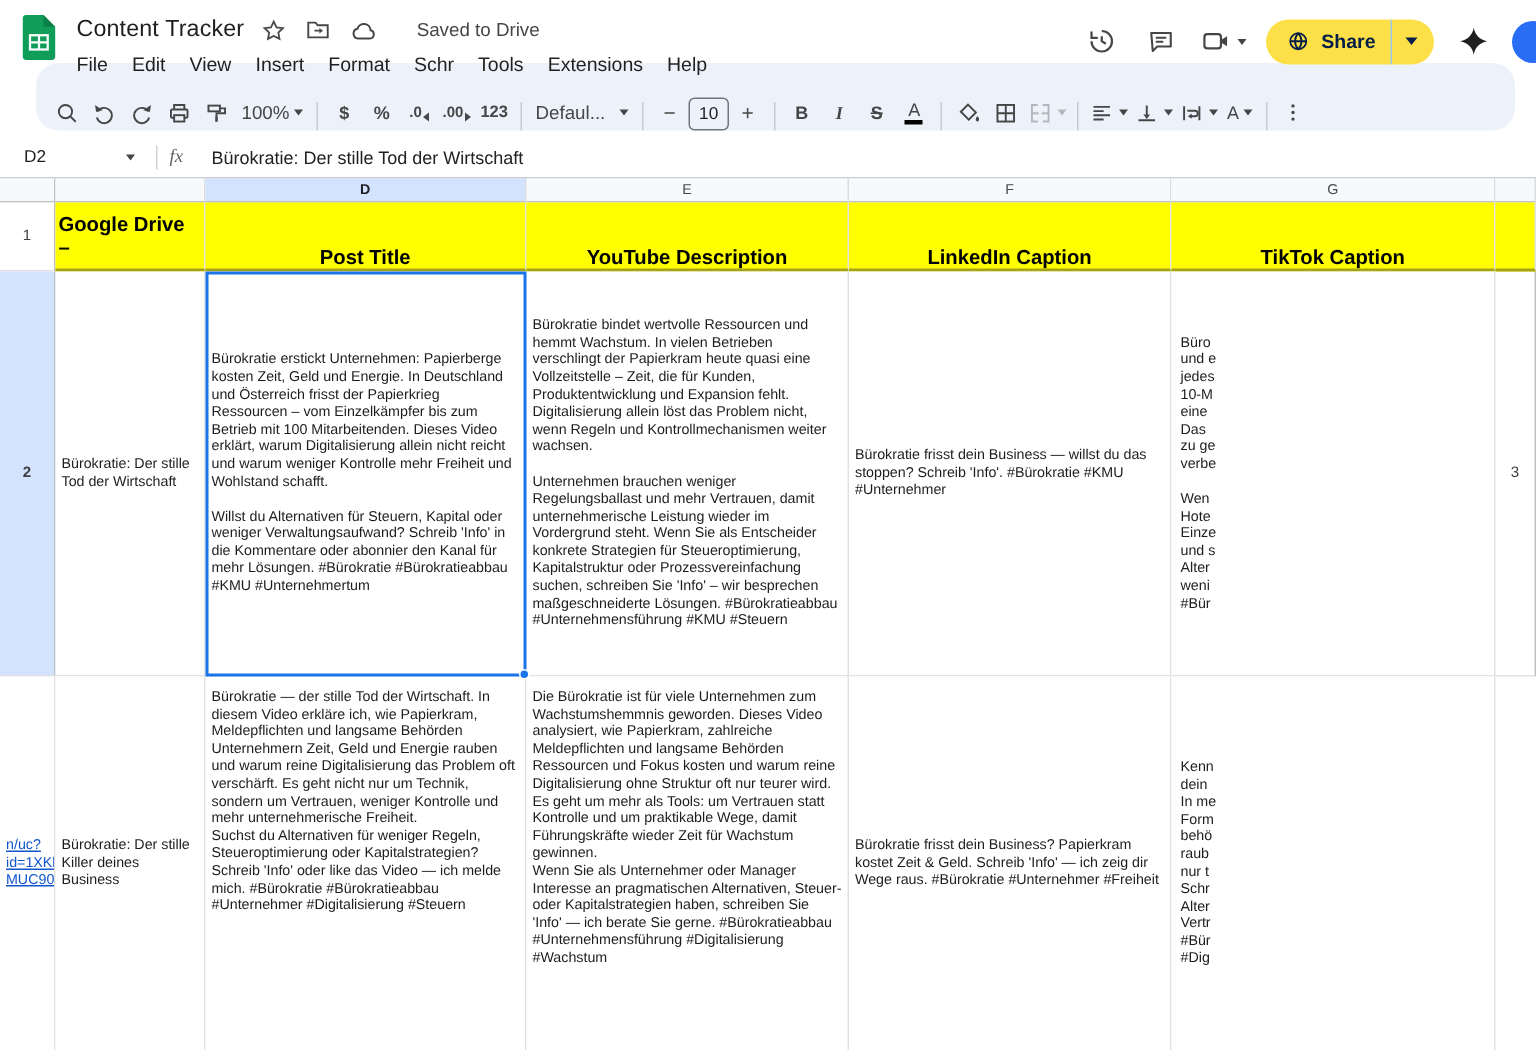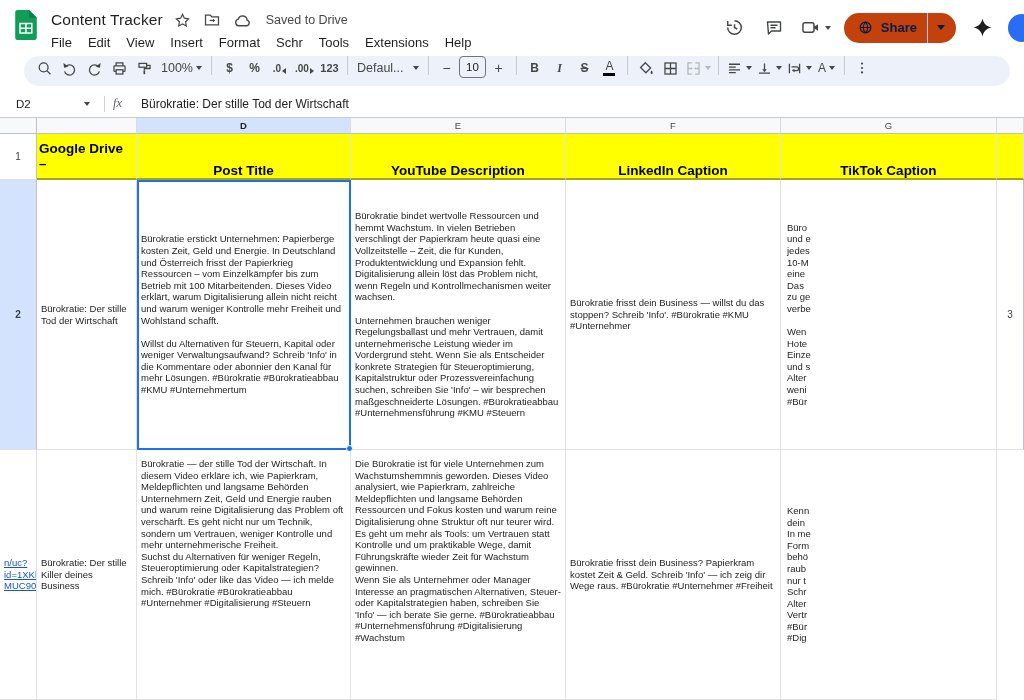--- a/index.html
+++ b/index.html
@@ -1,40 +1,40 @@
 <!DOCTYPE html>
 <html><head>
 <meta charset="utf-8">
 <style>
   html,body{margin:0;padding:0;width:1024px;height:700px;background:#fff;
     font-family:"Liberation Sans","DejaVu Sans",sans-serif;}
   .app{position:relative;width:1024px;height:700px;overflow:hidden;background:#fff;color:#1f1f1f;}
 
   
-  .topbar{position:relative;height:55px;}
+  .topbar{position:relative;height:41px;}
   .brand{position:absolute;left:14px;top:8px;display:flex;}
   .logo{margin-top:2px;}
   .title-block{margin-left:13px;display:flex;flex-direction:column;}
   .title-row{display:flex;align-items:center;gap:11px;height:24px;}
   .doc-title{font-size:15.5px;color:#1f1f1f;letter-spacing:.1px;}
-  .saved{font-size:12.5px;color:#444746;margin-left:2px;}
+  .saved{font-size:12.5px;color:#444746;margin-left:14px;}
   .menu-row{display:flex;margin-left:-8px;margin-top:1px;}
   .menu-item{font-size:13px;color:#1f1f1f;padding:2px 8px;border-radius:8px;cursor:default;}
   .top-right{position:absolute;right:-12px;top:0;height:55px;display:flex;align-items:center;gap:13px;}
   .tr-btn{display:flex;align-items:center;justify-content:center;width:26px;height:26px;}
   .cam-group{display:flex;align-items:center;gap:4px;}
-  .share-btn{display:flex;align-items:flex-end;height:30px;background:#c2410c;border-radius:16px;overflow:hidden;}
+  .share-btn{display:flex;align-items:flex-end;height:30px;background:#fde047;border-radius:16px;overflow:hidden;}
   .share-main{display:flex;align-items:center;gap:7px;padding:0 10px 0 13px;height:100%;}
   .share-label{font-size:13px;font-weight:bold;color:#041e49;}
   .share-caret{display:flex;align-items:center;justify-content:center;padding:0 11px 0 9px;height:100%;border-left:1px solid #9fc9e8;}
   .avatar{width:28px;height:28px;border-radius:50%;background:#2a6df5;}
 
   
-  .toolbar{margin:1px 14px 4px 24px;height:30px;border-radius:15px;background:#edf2fa;
-    display:flex;align-items:flex-start;padding:0 8px;color:#444746;}
+  .toolbar{margin:1px 14px 4px 24px;height:45px;border-radius:15px;background:#edf2fa;
+    display:flex;align-items:flex-end;padding:0 8px;color:#444746;}
   .tb{height:24px;min-width:25px;display:flex;align-items:center;justify-content:center;gap:3px;
     border:none;background:none;padding:0 2px;color:#444746;font-family:inherit;font-size:13px;border-radius:4px;}
   .tb.wtxt{font-size:12.5px;padding:0 4px;}
   .tb.fmt{font-size:12px;font-weight:bold;}
   .sep{width:1px;height:19px;background:#c6cacd;margin:0 5px;flex:none;}
   .size-box{width:25px;height:20px;border:1px solid #70757a;border-radius:4px;display:flex;
     align-items:center;justify-content:center;font-size:11.5px;color:#202124;background:#edf2fa;}
   .caret{width:0;height:0;border-left:3.5px solid transparent;border-right:3.5px solid transparent;
     border-top:4px solid #444746;display:inline-block;}
   .caret.dk{border-top-color:#041e49;border-left-width:4px;border-right-width:4px;border-top-width:5px;}

